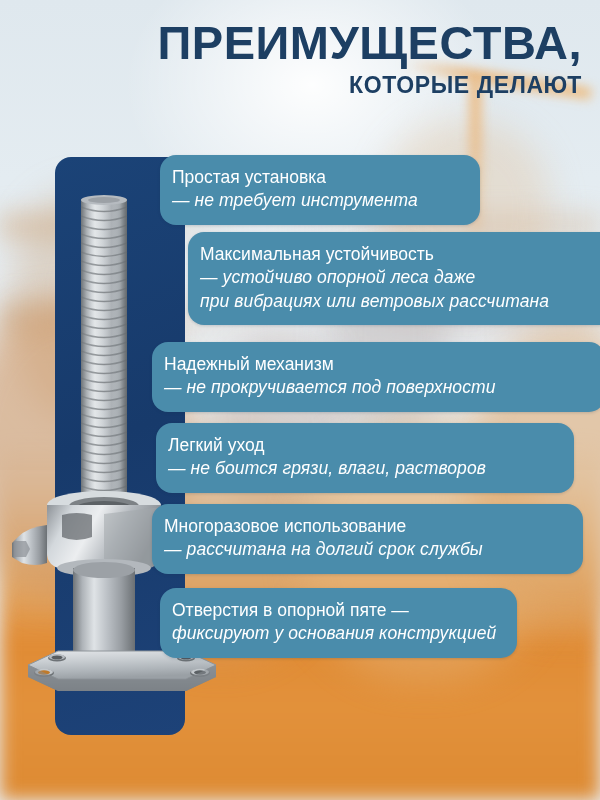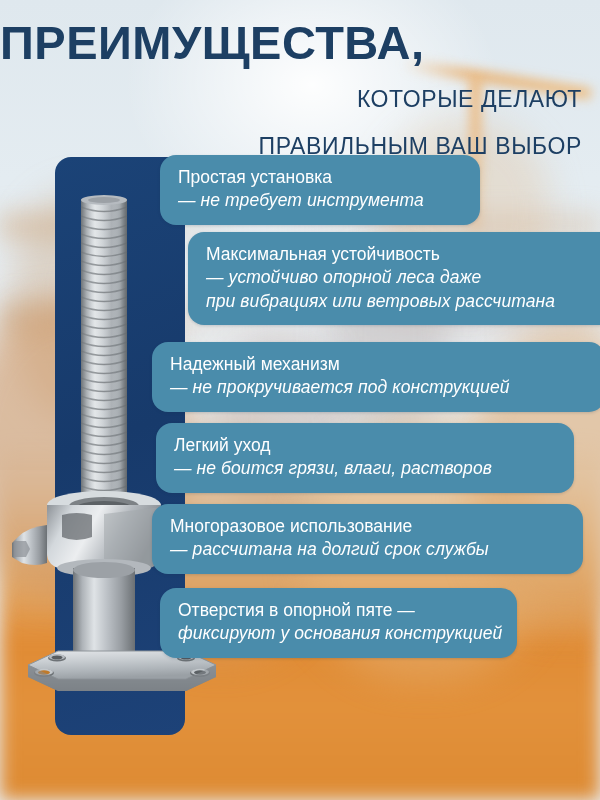--- a/index.html
+++ b/index.html
@@ -89,30 +89,30 @@
     color: #1d3f63;
     z-index: 6;
   }
   .title-main {
     display: block;
     font-size: 47px;
     line-height: 0.98;
     font-weight: 700;
     letter-spacing: 0.5px;
     white-space: nowrap;
-    text-align: left;
+    text-align: right;
     padding-right: 0;
   }
   .title-sub {
     display: block;
     font-size: 23px;
     line-height: 1.18;
-    font-weight: 400;
+    font-weight: 700;
     letter-spacing: 0.6px;
-    margin-top: 20px;
+    margin-top: 6px;
     white-space: nowrap;
   }
 
   
   .navy-panel {
     position: absolute;
     left: 55px;
     top: 157px;
     width: 130px;
     height: 578px;
@@ -138,21 +138,21 @@
     left: 0; top: 0;
     width: 600px; height: 800px;
     z-index: 5;
     pointer-events: none;
   }
   .bubble {
     position: absolute;
     background: #4a8cab;
     border-radius: 16px;
     color: #ffffff;
-    padding: 11px 16px 12px 18px;
+    padding: 11px 16px 12px 12px;
     box-sizing: border-box;
     pointer-events: auto;
     box-shadow: 0 1px 3px rgba(20,50,75,0.18);
   }
   .bubble .ln {
     display: block;
     font-size: 17.5px;
     line-height: 1.33;
     white-space: nowrap;
   }
@@ -184,21 +184,20 @@
     <div class="bg-ground"></div>
     <div class="bg-blob blob-a"></div>
     <div class="bg-blob blob-b"></div>
     <div class="bg-blob blob-c"></div>
     <div class="bg-blob blob-d"></div>
   </div>
 
   <div class="heading">
     <span class="title-main">ПРЕИМУЩЕСТВА,</span>
     <span class="title-sub">КОТОРЫЕ ДЕЛАЮТ</span>
-    <span class="title-sub">ПРАВИЛЬНЫМ ВАШ ВЫБОР</span>
   </div>
 
   <div class="navy-panel"></div>
 
   <div class="product">
     <svg viewBox="0 0 240 520" xmlns="http://www.w3.org/2000/svg">
       <defs>
         <linearGradient id="steel" x1="0" y1="0" x2="1" y2="0">
           <stop offset="0%" stop-color="#7e8387"></stop>
           <stop offset="12%" stop-color="#b9bec2"></stop>
@@ -347,21 +346,21 @@
     </div>
 
     <div class="bubble b2">
       <span class="ln reg">Максимальная устойчивость</span>
       <span class="ln em">— устойчиво опорной леса даже</span>
       <span class="ln em">при вибрациях или ветровых рассчитана</span>
     </div>
 
     <div class="bubble b3">
       <span class="ln reg">Надежный механизм</span>
-      <span class="ln em">— не прокручивается под конструкцией</span>
+      <span class="ln em">— не прокручивается под поверхности</span>
     </div>
 
     <div class="bubble b5">
       <span class="ln reg">Многоразовое использование</span>
       <span class="ln em">— рассчитана на долгий срок службы</span>
     </div>
 
     <div class="bubble b4">
       <span class="ln reg">Легкий уход</span>
       <span class="ln em">— не боится грязи, влаги, растворов</span>

